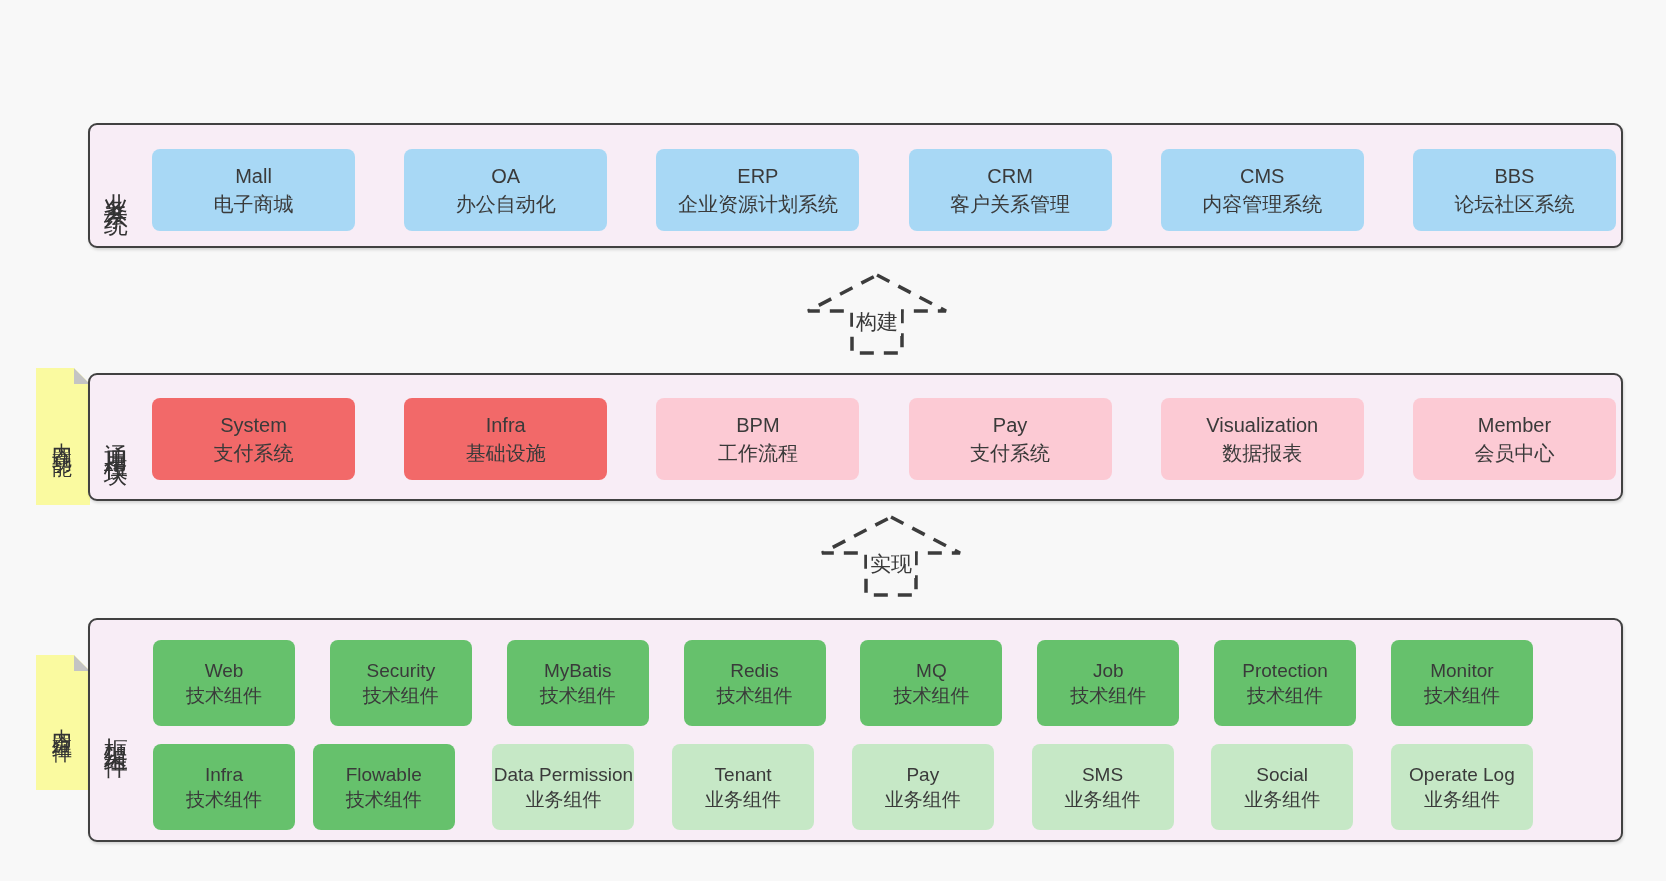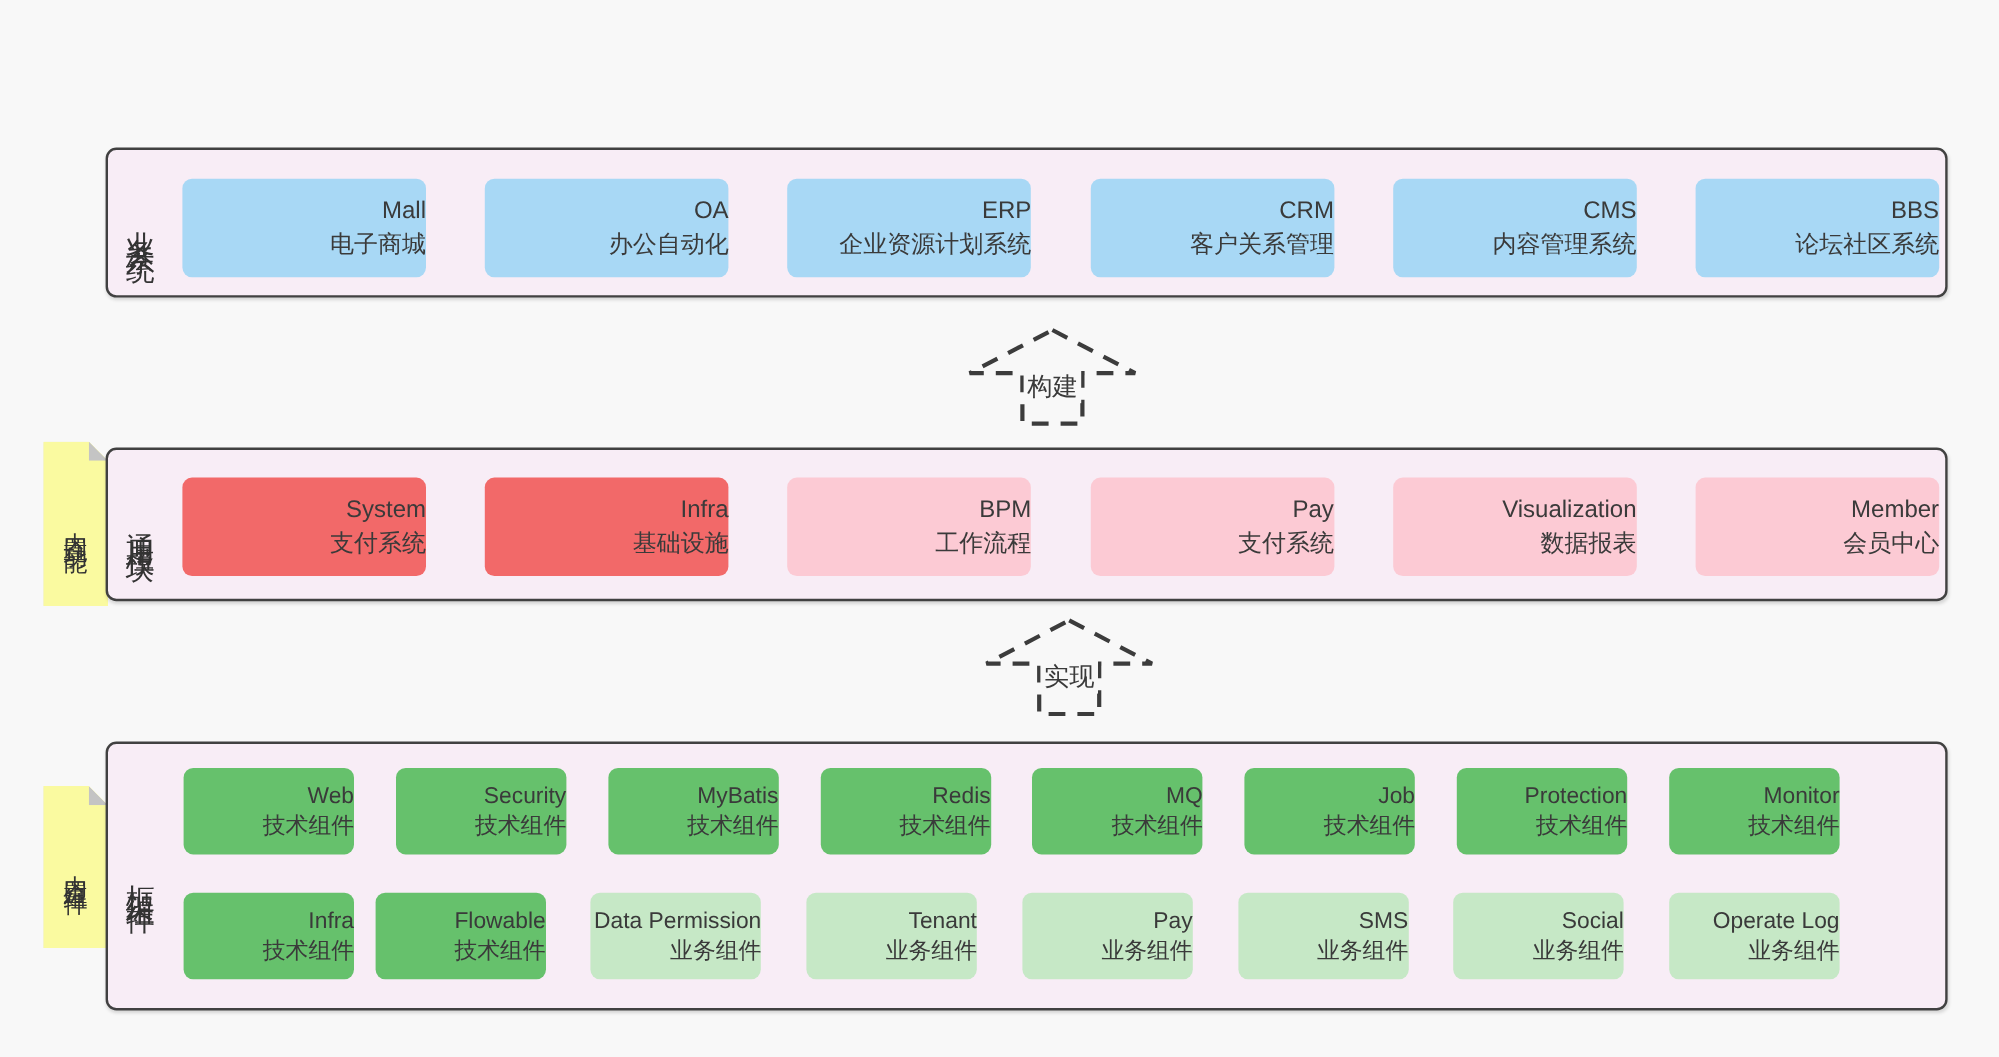--- a/index.html
+++ b/index.html
@@ -51,26 +51,26 @@
   .row-comp-1 { top:20px; }
   .row-comp-2 { top:124px; }
 
   
   .box {
     width:203px; height:82px;
     border-radius:8px;
     display:flex;
     flex-direction:column;
     justify-content:center;
-    align-items:flex-end;
+    align-items:center;
     text-align:center;
     font-size:20px;
     line-height:28px;
   }
-  .box.small { width:142px; height:72px; font-size:19px; line-height:25px; }
+  .box.small { width:142px; height:86px; font-size:19px; line-height:25px; }
   .blue       { background: var(--box-blue, #a8d8f5); }
   .red        { background: var(--box-red, #f26969); }
   .pink       { background: var(--box-pink, #fccad4); }
   .green      { background: var(--box-green, #66c16c); }
   .lightgreen { background: var(--box-green-light, #c6e8c6); margin-left: 20px; }
 
   
   .sticky {
     position:absolute;
     width:54px;

